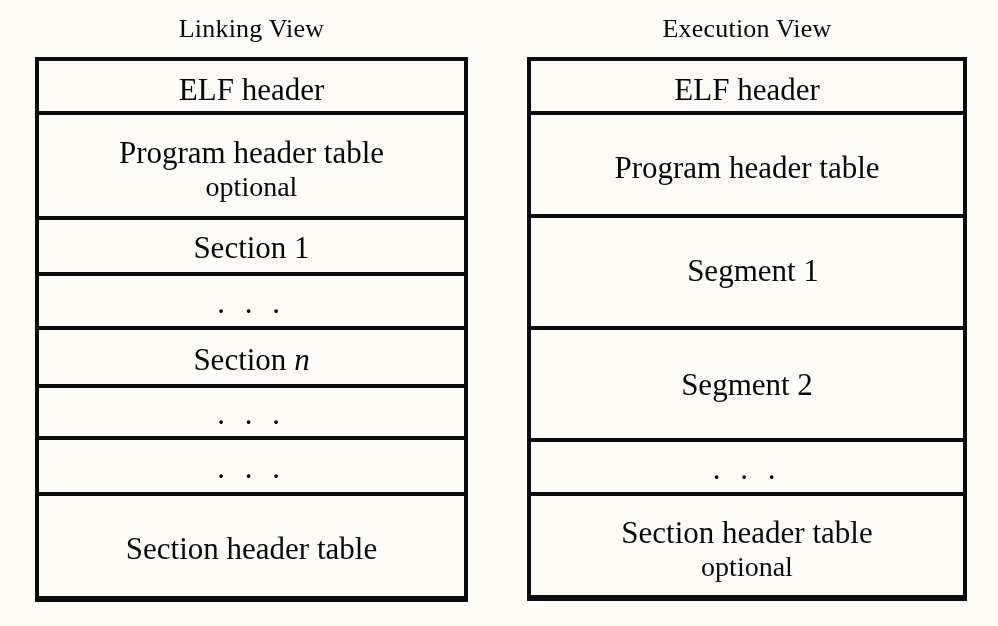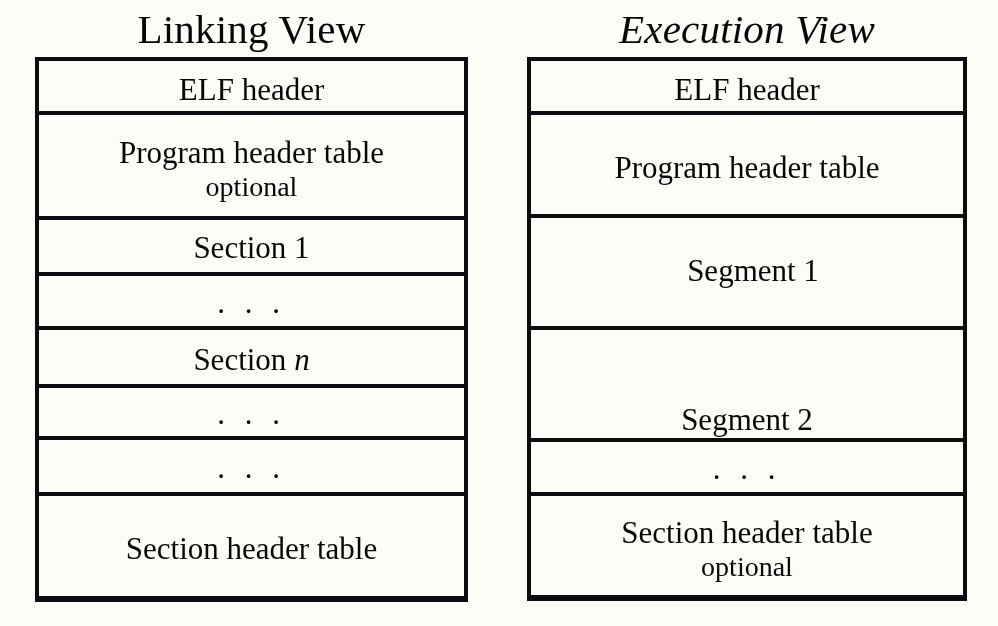--- a/index.html
+++ b/index.html
@@ -26,21 +26,21 @@
   .column {
     position: absolute;
     top: 0;
   }
 
   .col-title {
     position: absolute;
     top: 8px;
     width: 100%;
     text-align: center;
-    font-size: 41px;
+    font-size: 26px;
     line-height: 42px;
     letter-spacing: 0.2px;
     white-space: nowrap;
   }
 
   .table {
     position: absolute;
     box-sizing: border-box;
     border-left: 4px solid #0b0b10;
     border-right: 4px solid #0b0b10;
@@ -137,21 +137,21 @@
   </div>
 
   <div class="cell" style="left:39px; top:440px; width:425px; height:52px; padding-top:4px;">
     <span class="dots">. . .</span>
   </div>
 
   <div class="cell" style="left:39px; top:496px; width:425px; height:100px; padding-top:5px;">
     <span class="cell-line">Section header table</span>
   </div>
 
-  <div class="column" style="left:527px; width:440px; height:626px;font-style:italic;">
+  <div class="column" style="left:527px; width:440px; height:626px;">
     <div class="col-title">Execution View</div>
   </div>
 
   <div class="table" style="left:527px; top:57px; width:440px; height:544px;"></div>
 
   <div class="hline" style="left:527px; top:111px; width:440px;"></div>
   <div class="hline" style="left:527px; top:214px; width:440px;"></div>
   <div class="hline" style="left:527px; top:326px; width:440px;"></div>
   <div class="hline" style="left:527px; top:438px; width:440px;"></div>
   <div class="hline" style="left:527px; top:492px; width:440px;"></div>
@@ -162,21 +162,21 @@
   </div>
 
   <div class="cell" style="left:531px; top:115px; width:432px; height:99px; padding-top:5px;">
     <span class="cell-line">Program header table</span>
   </div>
 
   <div class="cell" style="left:531px; top:218px; width:444px; height:108px; justify-content:center; padding-bottom:4px;">
     <span class="cell-line">Segment 1</span>
   </div>
 
-  <div class="cell" style="left:531px; top:330px; width:432px; height:108px; justify-content:flex-end; ">
+  <div class="cell" style="left:531px; top:330px; width:432px; height:108px; justify-content:center; ">
     <span class="cell-line">Segment 2</span>
   </div>
 
   <div class="cell" style="left:531px; top:442px; width:432px; height:50px; padding-top:4px;">
     <span class="dots">. . .</span>
   </div>
 
   <div class="cell" style="left:531px; top:496px; width:432px; height:99px; padding-top:5px;">
     <span class="cell-line">Section header table</span>
     <span class="cell-line ital">optional</span>

